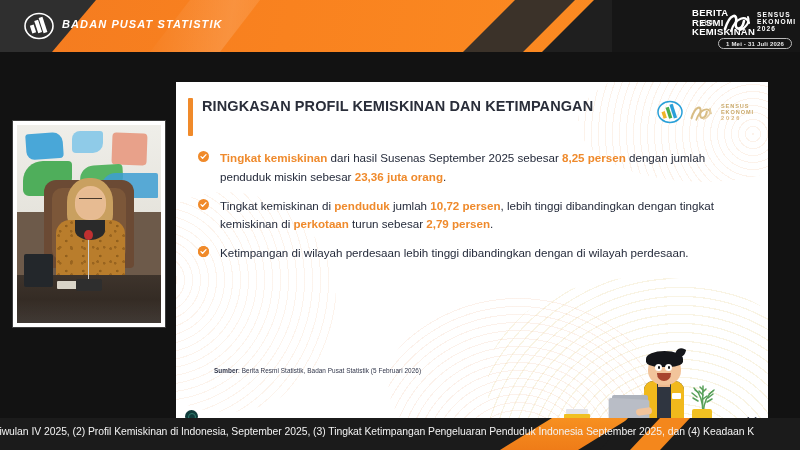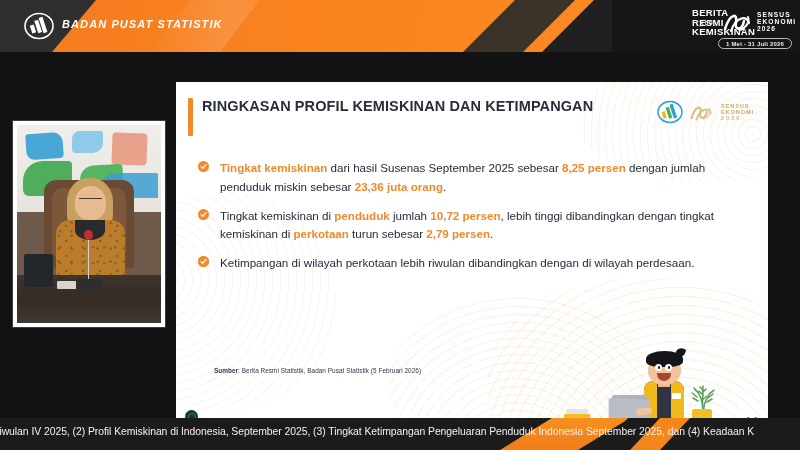--- a/index.html
+++ b/index.html
@@ -172,21 +172,21 @@
   .slide-logos { position:absolute; right:14px; top:18px; display:flex; align-items:center; gap:6px; }
   .slide-bps { width:26px; height:24px; }
   .slide-se { width:26px; height:21px; }
   .slide-setext span {
     display:block; color:#c9a96a; font-size:5.6px; font-weight:bold;
     letter-spacing:.9px; line-height:6.2px;
   }
   .slide-setext .yr { color:#d8b67c; letter-spacing:2px; }
 
   
-  .bullets { position:absolute; left:22px; top:76px; width:556px; }
+  .bullets { position:absolute; left:22px; top:66px; width:556px; }
   .bullet { position:relative; padding-left:22px; margin-bottom:10.5px; }
   .bmark {
     position:absolute; left:0; top:3px; width:11px; height:11px;
     border-radius:50%; background:#f08a2a;
     display:flex; align-items:center; justify-content:center;
   }
   .bmark svg { display:block; }
   .btext {
     color:#252b3b; font-size:11.6px; line-height:17.5px;
     font-family:"Liberation Sans", sans-serif;
@@ -395,21 +395,21 @@
           </span><span class="btext"><span>Tingkat kemiskinan di </span><span class="hl">penduduk</span><span> jumlah </span><span class="hl">10,72 persen</span><span>, lebih tinggi dibandingkan dengan tingkat kemiskinan di </span><span class="hl">perkotaan</span><span> turun sebesar </span><span class="hl">2,79 persen</span><span>.</span></span></div>
         <div class="bullet"><span class="bmark">
             <svg width="7" height="7" viewBox="0 0 7 7">
               <path d="M1 3.6 L2.6 5.2 L6 1.6" fill="none" stroke="#ffffff" stroke-width="1.3" stroke-linecap="round" stroke-linejoin="round"></path>
             </svg>
           </span></div>
         <div class="bullet"><span class="bmark">
             <svg width="7" height="7" viewBox="0 0 7 7">
               <path d="M1 3.6 L2.6 5.2 L6 1.6" fill="none" stroke="#ffffff" stroke-width="1.3" stroke-linecap="round" stroke-linejoin="round"></path>
             </svg>
-          </span><span class="btext"><span>Ketimpangan di wilayah perkotaan lebih riwulan dibandingkan dengan di wilayah perdesaan.</span></span></div>
+          </span><span class="btext"><span>Ketimpangan di wilayah perdesaan lebih tinggi dibandingkan dengan di wilayah perdesaan.</span></span></div>
       </div>
 
     <div class="sumber">
       <b>Sumber</b><span>: Berita Resmi Statistik, Badan Pusat Statistik (5 Februari 2026)</span>
     </div>
 
     <div class="mascot">
       <div class="m-table"></div>
       <div class="m-books1"></div>
       <div class="m-books2"></div>

